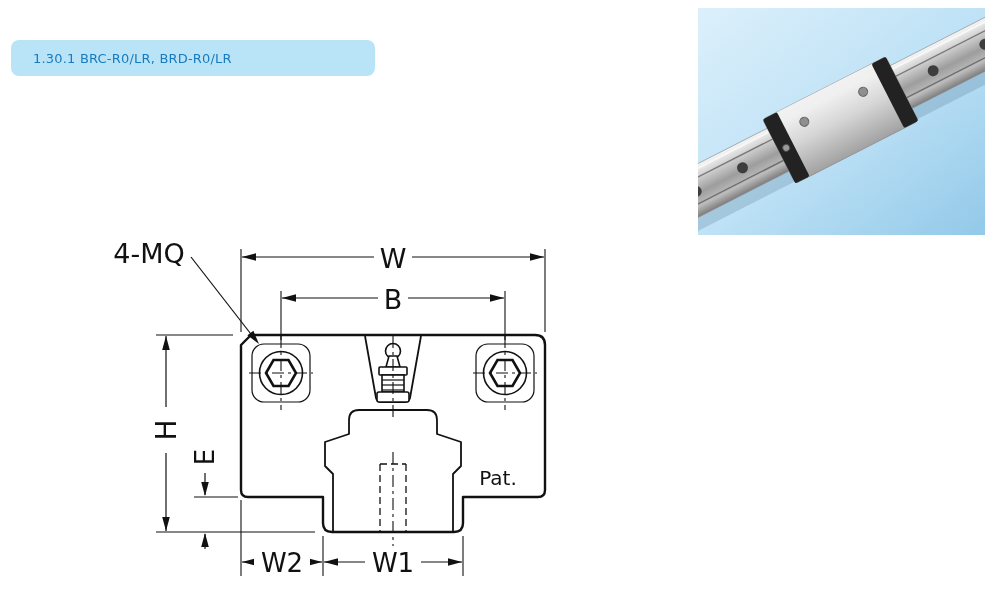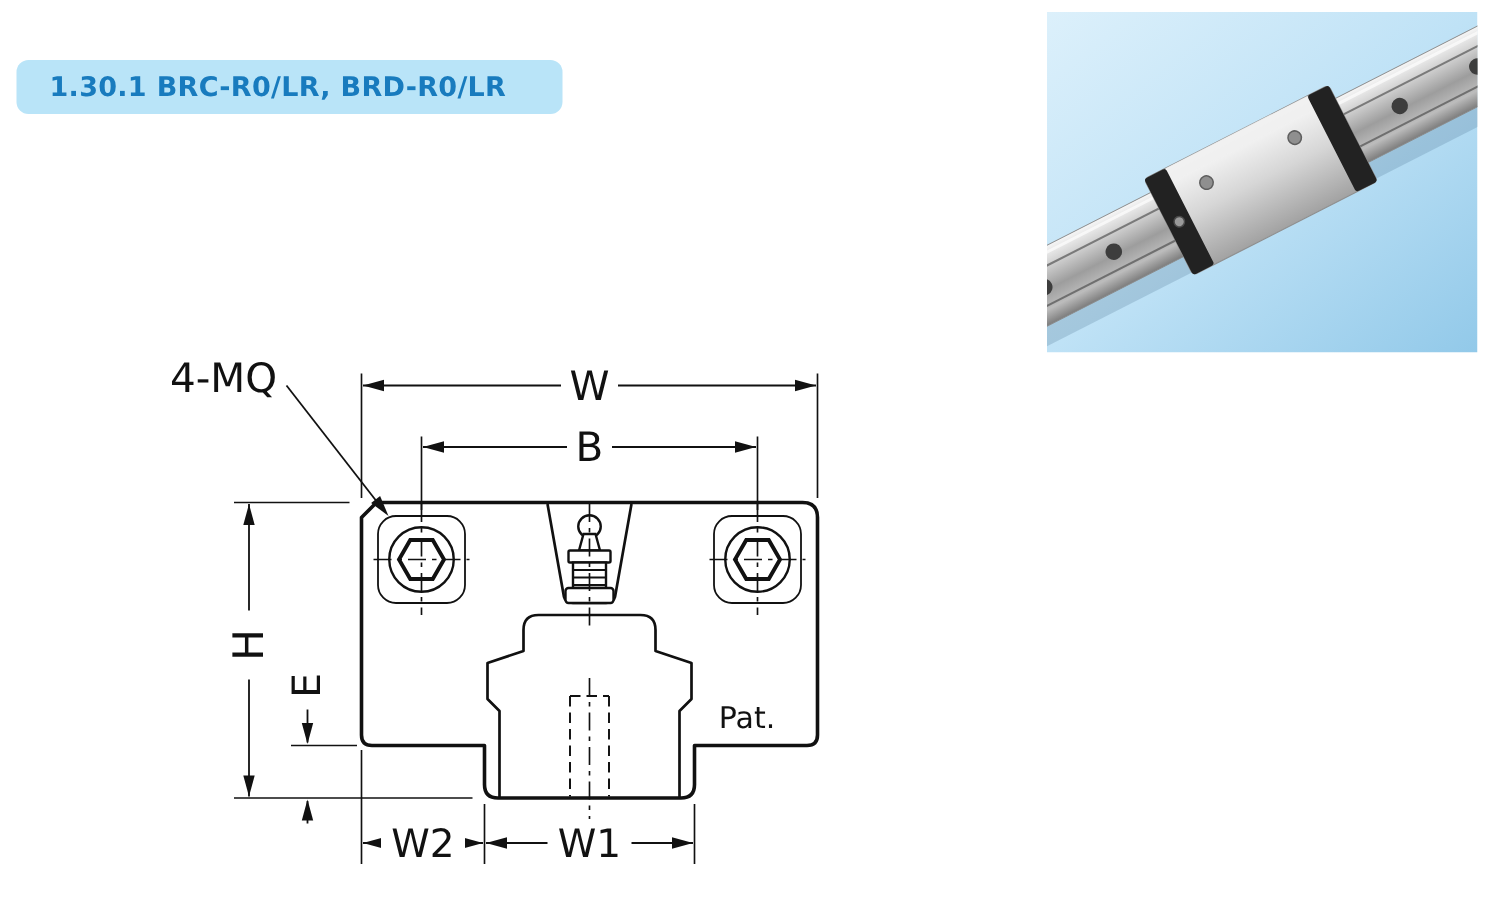--- a/index.html
+++ b/index.html
@@ -6,21 +6,21 @@
   html,body { background:#ffffff; }
   body { width:990px; height:601px; font-family:"DejaVu Sans","Liberation Sans",sans-serif; }
   .page { position:relative; width:990px; height:601px; background:#ffffff; overflow:hidden; }
 
   .badge {
     position:absolute; left:11px; top:40px; width:364px; height:36px;
     background:var(--badge-bg,#b9e4f8); border-radius:8px;
     display:flex; align-items:center; padding-left:22px;
   }
   .badge span {
-    color:var(--badge-text,#187bbe); font-weight:bold; font-size:18px; letter-spacing:.2px;
+    color:var(--badge-text,#187bbe); font-weight:normal; font-size:13px; letter-spacing:.2px;
   }
 
   .photo { position:absolute; left:698px; top:8px; width:287px; height:227px; }
   .photo svg { display:block; width:100%; height:100%; }
 
   .drawing { position:absolute; left:60px; top:225px; width:560px; height:370px; }
   .drawing svg { display:block; width:100%; height:100%; }
 
   svg text { font-family:"DejaVu Sans","Liberation Sans",sans-serif; fill:var(--drawing-line,#111111); }
   .outline { stroke:var(--drawing-line,#111); stroke-width:2.4; fill:#ffffff; stroke-linejoin:round; }

